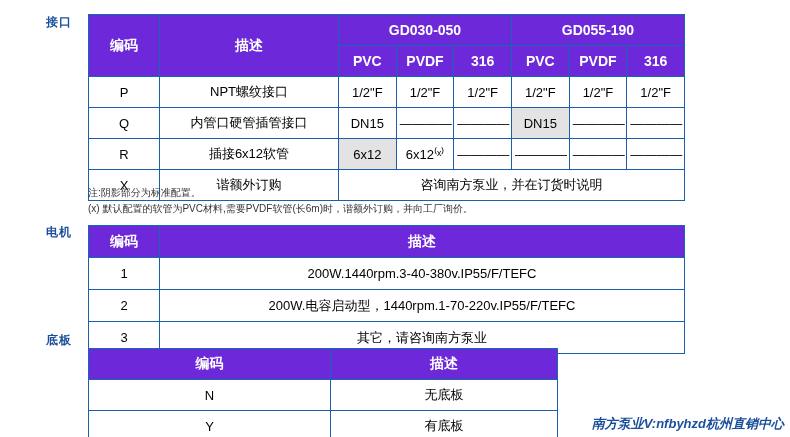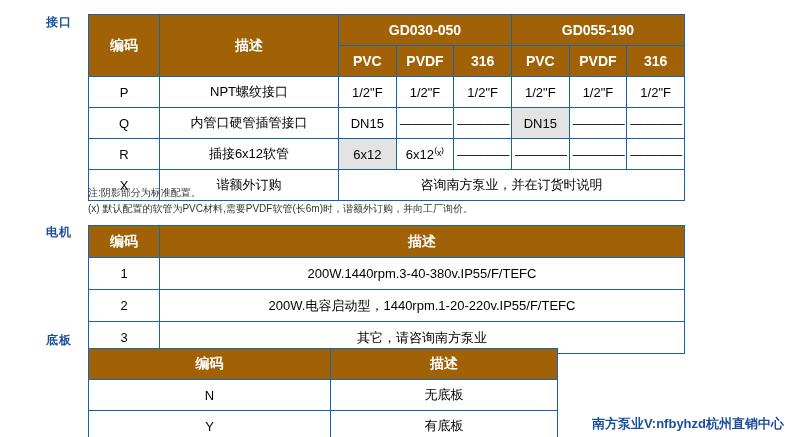--- a/index.html
+++ b/index.html
@@ -30,21 +30,21 @@
     border: 1px solid #1b5faa;
     text-align: center;
     vertical-align: middle;
     font-size: 13px;
     padding: 2px 3px;
     background: #ffffff;
     color: #000;
     font-weight: normal;
   }
   .hdr {
-    background: #a16207;
+    background: #6d28d9;
     color: #ffffff;
     font-weight: bold;
     font-size: 14px;
     border: 1px solid #1269b0;
   }
   .gray {
     background: #e3e3e3;
   }
   .note {
     position: absolute;
@@ -92,20 +92,21 @@
   .note1 { left: 88px; top: 186px; }
   .note2 { left: 88px; top: 202px; }
   .watermark {
     position: absolute;
     right: 6px;
     bottom: 4px;
     font-size: 13px;
     font-weight: bold;
     color: #1b4f9c;
     white-space: nowrap;
+    font-style: italic;
   }
 </style>
 </head>
 <body>
 
 <div class="section-label label-interface">接口</div>
 
 <table id="interface-table">
   <tbody>
       <tr>
@@ -170,21 +171,21 @@
       <tr>
     <td class="hdr code-col">编码</td>
     <td class="hdr">描述</td>
   </tr>
   <tr>
     <td>1</td>
     <td>200W.1440rpm.3-40-380v.IP55/F/TEFC</td>
   </tr>
   <tr>
     <td>2</td>
-    <td>200W.电容启动型，1440rpm.1-20-220v.IP55/F/TEFC</td>
+    <td>200W.电容启动型，1440rpm.1-70-220v.IP55/F/TEFC</td>
   </tr>
   <tr>
     <td>3</td>
     <td>其它，请咨询南方泵业</td>
   </tr>
 </tbody>
   </table>
 
 <div class="section-label label-base">底板</div>
 

